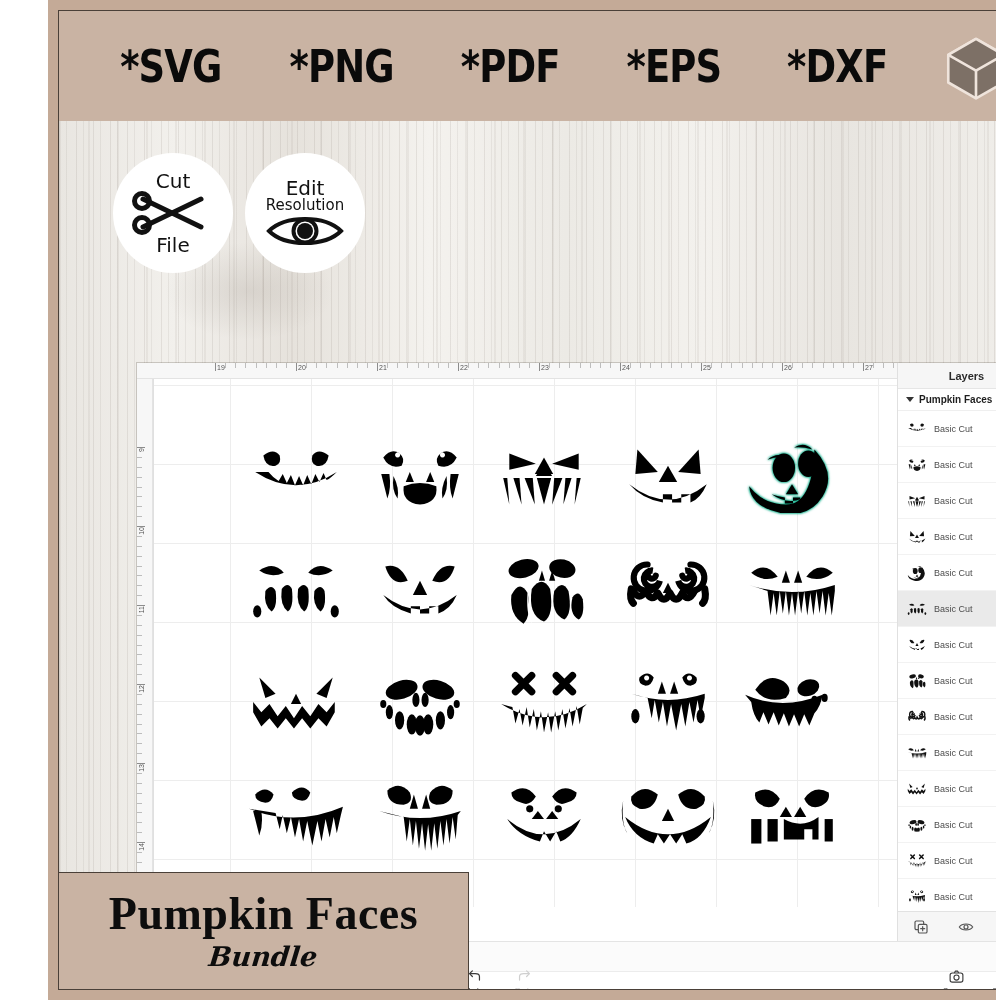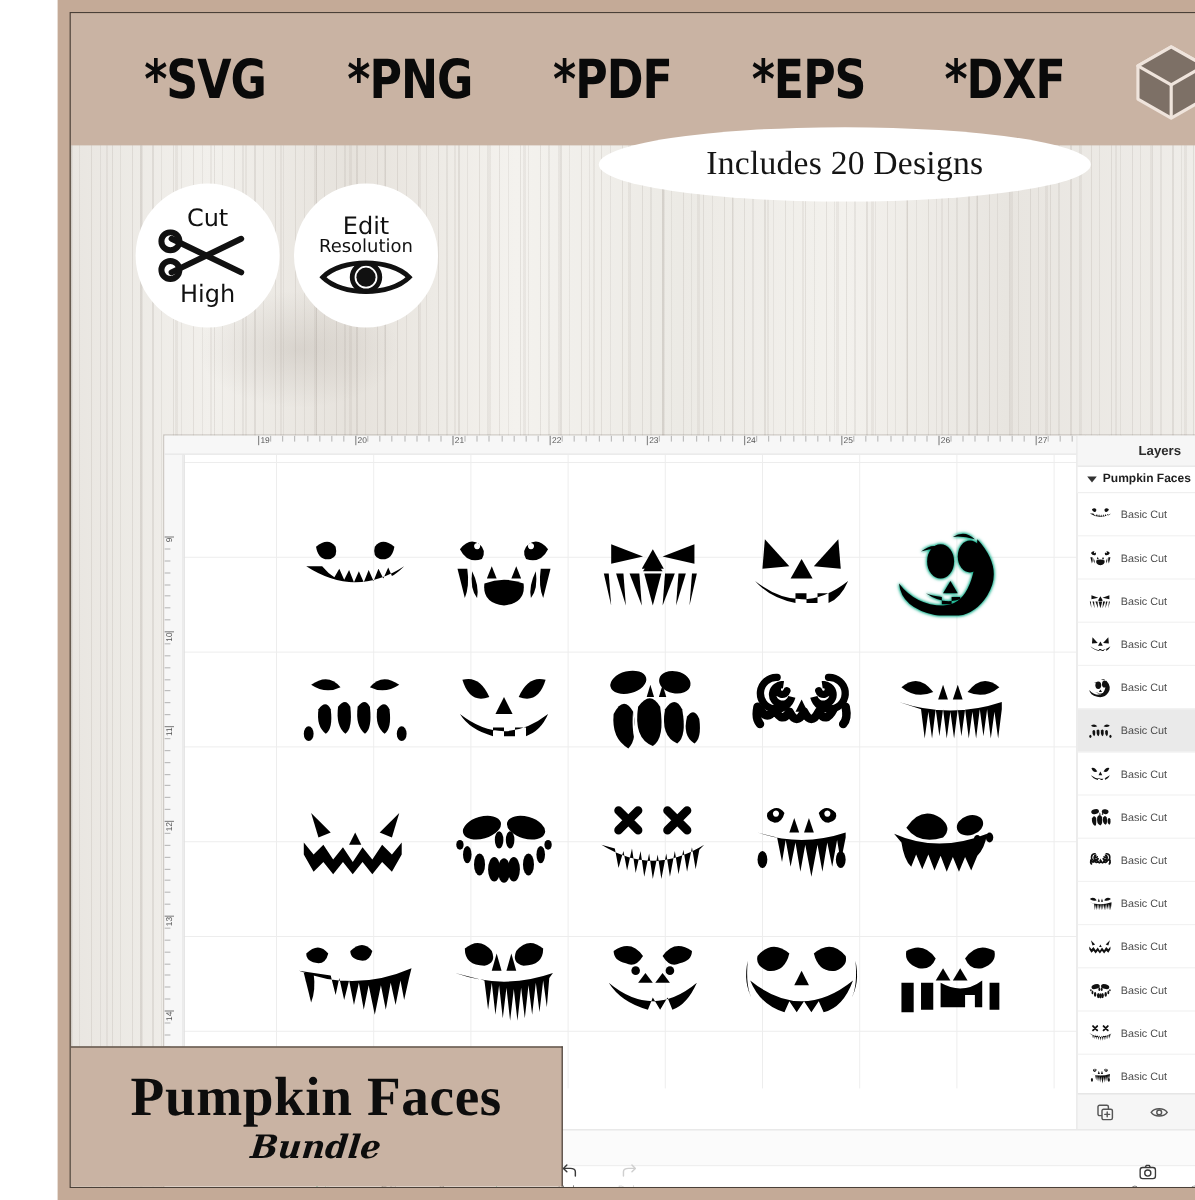--- a/index.html
+++ b/index.html
@@ -233,36 +233,33 @@
     <div class="badge" id="badge-cut">
       <div class="badge-text">Cut</div>
       <svg width="84" height="44" viewBox="0 0 84 44">
         <g fill="none" stroke="#111" stroke-width="5" stroke-linecap="round">
           <path d="M12 8 L70 36"></path>
           <path d="M12 36 L70 8"></path>
         </g>
         <circle cx="11" cy="10" r="7.5" fill="none" stroke="#111" stroke-width="5"></circle>
         <circle cx="11" cy="34" r="7.5" fill="none" stroke="#111" stroke-width="5"></circle>
       </svg>
-      <div class="badge-text">High</div>
+      <div class="badge-text">File</div>
     </div>
 
     <div class="badge" id="badge-res">
       <div class="badge-text">Edit</div>
       <div class="badge-text small">Resolution</div>
       <svg width="80" height="36" viewBox="0 0 80 36">
         <path d="M4 18 C20 2, 60 2, 76 18 C60 34, 20 34, 4 18 Z" fill="none" stroke="#111" stroke-width="4"></path>
         <circle cx="40" cy="18" r="11.5" fill="none" stroke="#111" stroke-width="4"></circle>
         <circle cx="40" cy="18" r="8" fill="#111"></circle>
       </svg>
     </div>
 
-    <div id="ellipse">
-      <span>Includes 20 Designs</span>
-    </div>
 
     <div id="app">
 
       <div id="ruler-top">
           <div class="rtick major" style="left: 78px;"></div>
           <div class="rnum" style="left: 78px;">19</div>
           <div class="rtick" style="left: 88.125px;"></div>
           <div class="rtick" style="left: 98.25px;"></div>
           <div class="rtick" style="left: 108.375px;"></div>
           <div class="rtick" style="left: 118.5px;"></div>

